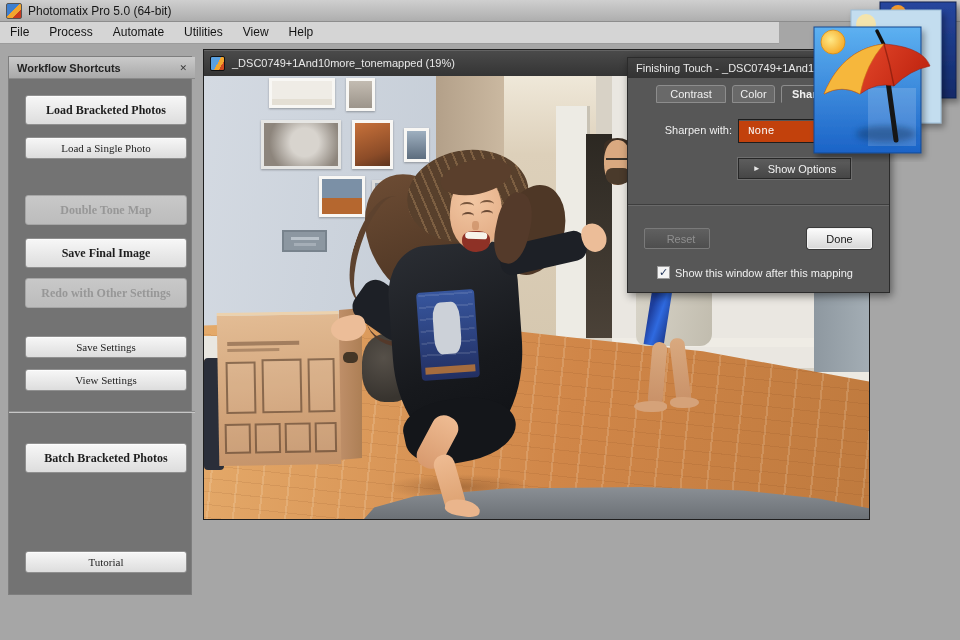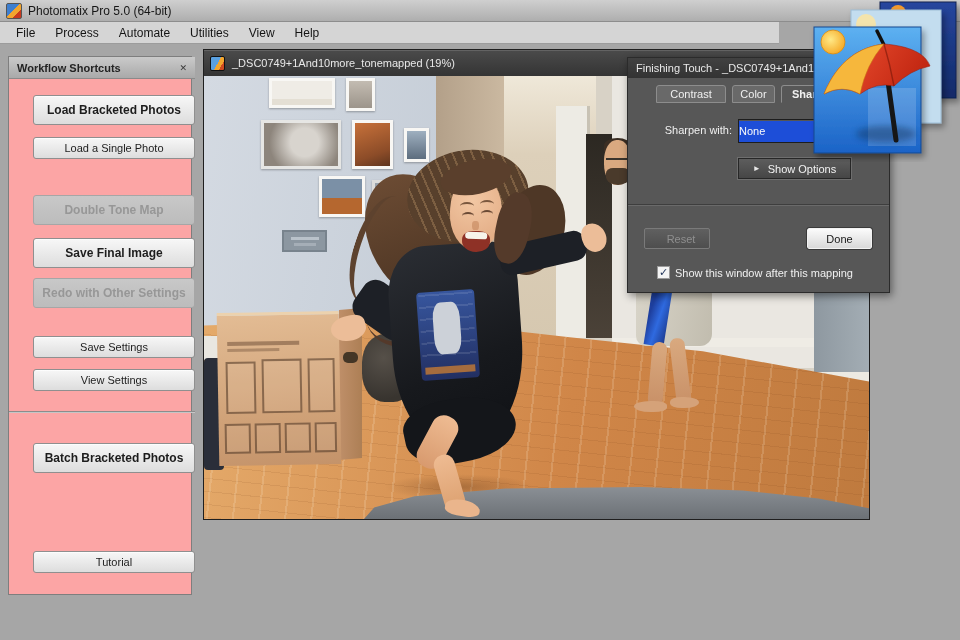--- a/index.html
+++ b/index.html
@@ -7,34 +7,34 @@
     font-family:"Liberation Sans",sans-serif;-webkit-font-smoothing:antialiased;}
   .abs{position:absolute;}
 
   
   .titlebar{left:0;top:0;width:960px;height:22px;background:linear-gradient(#cfcfcf,#aeaeae);
     border-bottom:1px solid #8d8d8d;display:flex;align-items:center;gap:6px;padding-left:6px;box-sizing:border-box;}
   .titlebar .title{font-size:12px;color:#161616;}
   .appicon{width:14px;height:14px;border:1px solid #555;border-radius:2px;
     background:linear-gradient(135deg,#3e7fd0 0 45%,#f2a52e 45% 70%,#c93a1e 70%);}
   .menubar{left:0;top:22px;width:779px;height:22px;background:#d5d5d5;border-bottom:1px solid #9c9c9c;
-    display:flex;align-items:center;padding-left:6px;box-sizing:border-box;}
+    display:flex;align-items:flex-start;box-sizing:border-box;}
   .menuitem{font-size:12px;color:#141414;padding:3px 10px;cursor:default;}
 
   
-  .panel{left:8px;top:56px;width:184px;height:539px;background:#fca5a5;border:1px solid #7e7e7e;box-sizing:border-box;}
+  .panel{left:8px;top:56px;width:184px;height:539px;background:#737373;border:1px solid #7e7e7e;box-sizing:border-box;}
   .panel-h{left:0;top:0;width:186px;height:22px;background:linear-gradient(#cacaca,#a9a9a9);
     border-bottom:1px solid #8a8a8a;display:flex;align-items:center;justify-content:space-between;
     padding:0 8px;box-sizing:border-box;}
   .panel-h .t{font-size:11px;font-weight:bold;color:#232323;}
   .panel-h .x{font-size:9px;color:#3a3a3a;cursor:default;}
-  .wfbtn{left:24px;width:162px;background:linear-gradient(#f7f7f7,#dddddd);border:1px solid #8f8f8f;
+  .wfbtn{left:16px;width:162px;background:linear-gradient(#f7f7f7,#dddddd);border:1px solid #8f8f8f;
     border-radius:3px;font-size:11px;color:#1d1d1d;display:flex;align-items:center;justify-content:center;
     box-shadow:inset 0 1px 0 rgba(255,255,255,.7);box-sizing:border-box;cursor:default;
-    font-family:Liberation Sans, sans-serif;}
+    font-family:Liberation Serif, serif;}
   .wfbtn.tall{height:30px;}
   .wfbtn.short{height:22px;}
   .wfbtn.bold{font-weight:bold;font-size:12px;}
   .wfbtn.dis{background:linear-gradient(#c8c8c8,#bcbcbc);color:#979797;border-color:#a6a6a6;box-shadow:none;}
   .pdivider{left:0px;top:354px;width:186px;height:0;border-top:1px solid #8c8c8c;border-bottom:1px solid #c6c6c6;}
 
   
   .imgwin{left:203px;top:49px;width:667px;height:471px;border:1px solid #1f1f1f;background:#3d3d3d;box-sizing:border-box;}
   .imgwin-h{left:0;top:0;width:665px;height:26px;background:linear-gradient(#4b4b4b,#343434);
     box-shadow:inset 0 1px 0 #636363;display:flex;align-items:center;gap:7px;padding-left:6px;box-sizing:border-box;}
@@ -174,23 +174,23 @@
   .dlg-h{left:0;top:0;width:261px;height:20px;background:linear-gradient(#414141,#333333);
     display:flex;align-items:center;padding-left:8px;box-sizing:border-box;overflow:hidden;}
   .dlg-h .t{font-size:11px;color:#e9e9e9;white-space:nowrap;}
   .tab{top:27px;height:18px;font-size:11px;color:#f0f0f0;display:flex;align-items:center;justify-content:center;
     background:#696969;border:1px solid #8d8d8d;border-radius:3px 3px 0 0;box-sizing:border-box;cursor:default;}
   .tab.active{background:#575757;border-bottom-color:#575757;font-weight:bold;}
   .tab.c1{left:28px;width:70px;}
   .tab.c2{left:104px;width:43px;}
   .tab.c3{left:153px;width:66px;}
   .sharpen-lab{left:0px;top:66px;width:104px;text-align:right;font-size:11px;color:#f0f0f0;}
-  .dropdown{left:110px;top:61px;width:121px;height:24px;background:#1d4ed8;border:1px solid #1d1d1d;
-    box-shadow:inset 0 1px 0 #555;box-sizing:border-box;display:flex;align-items:center;
-    font-size:11px;color:#fafafa;cursor:default;}
+  .dropdown{left:110px;top:61px;width:121px;height:24px;background:#c2410c;border:1px solid #1d1d1d;
+    box-shadow:inset 0 1px 0 #555;box-sizing:border-box;display:flex;align-items:center;padding-left:9px;
+    font-size:11px;color:#fafafa;cursor:default;font-family:Liberation Mono, monospace;}
   .showopt{left:110px;top:100px;width:113px;height:21px;background:linear-gradient(#5d5d5d,#464646);
     border:1px solid #272727;box-shadow:0 0 0 1px #6e6e6e;box-sizing:border-box;display:flex;align-items:center;
     justify-content:center;gap:7px;font-size:11px;color:#f2f2f2;cursor:default;}
   .showopt .tri{font-size:8px;color:#e8e8e8;}
   .dlg-div{left:0;top:146px;width:261px;height:0;border-top:1px solid #3e3e3e;border-bottom:1px solid #6a6a6a;}
   .btn-reset{left:16px;top:170px;width:66px;height:21px;background:linear-gradient(#606060,#4e4e4e);
     border:1px solid #7a7a7a;border-radius:2px;box-sizing:border-box;display:flex;align-items:center;justify-content:center;
     font-size:11px;color:#8f8f8f;cursor:default;padding-left:8px;}
   .btn-done{left:179px;top:170px;width:65px;height:21px;background:linear-gradient(#fbfbfb,#d9d9d9);
     border:1px solid #f2f2f2;outline:1px solid #3a3a3a;border-radius:2px;box-sizing:border-box;display:flex;

